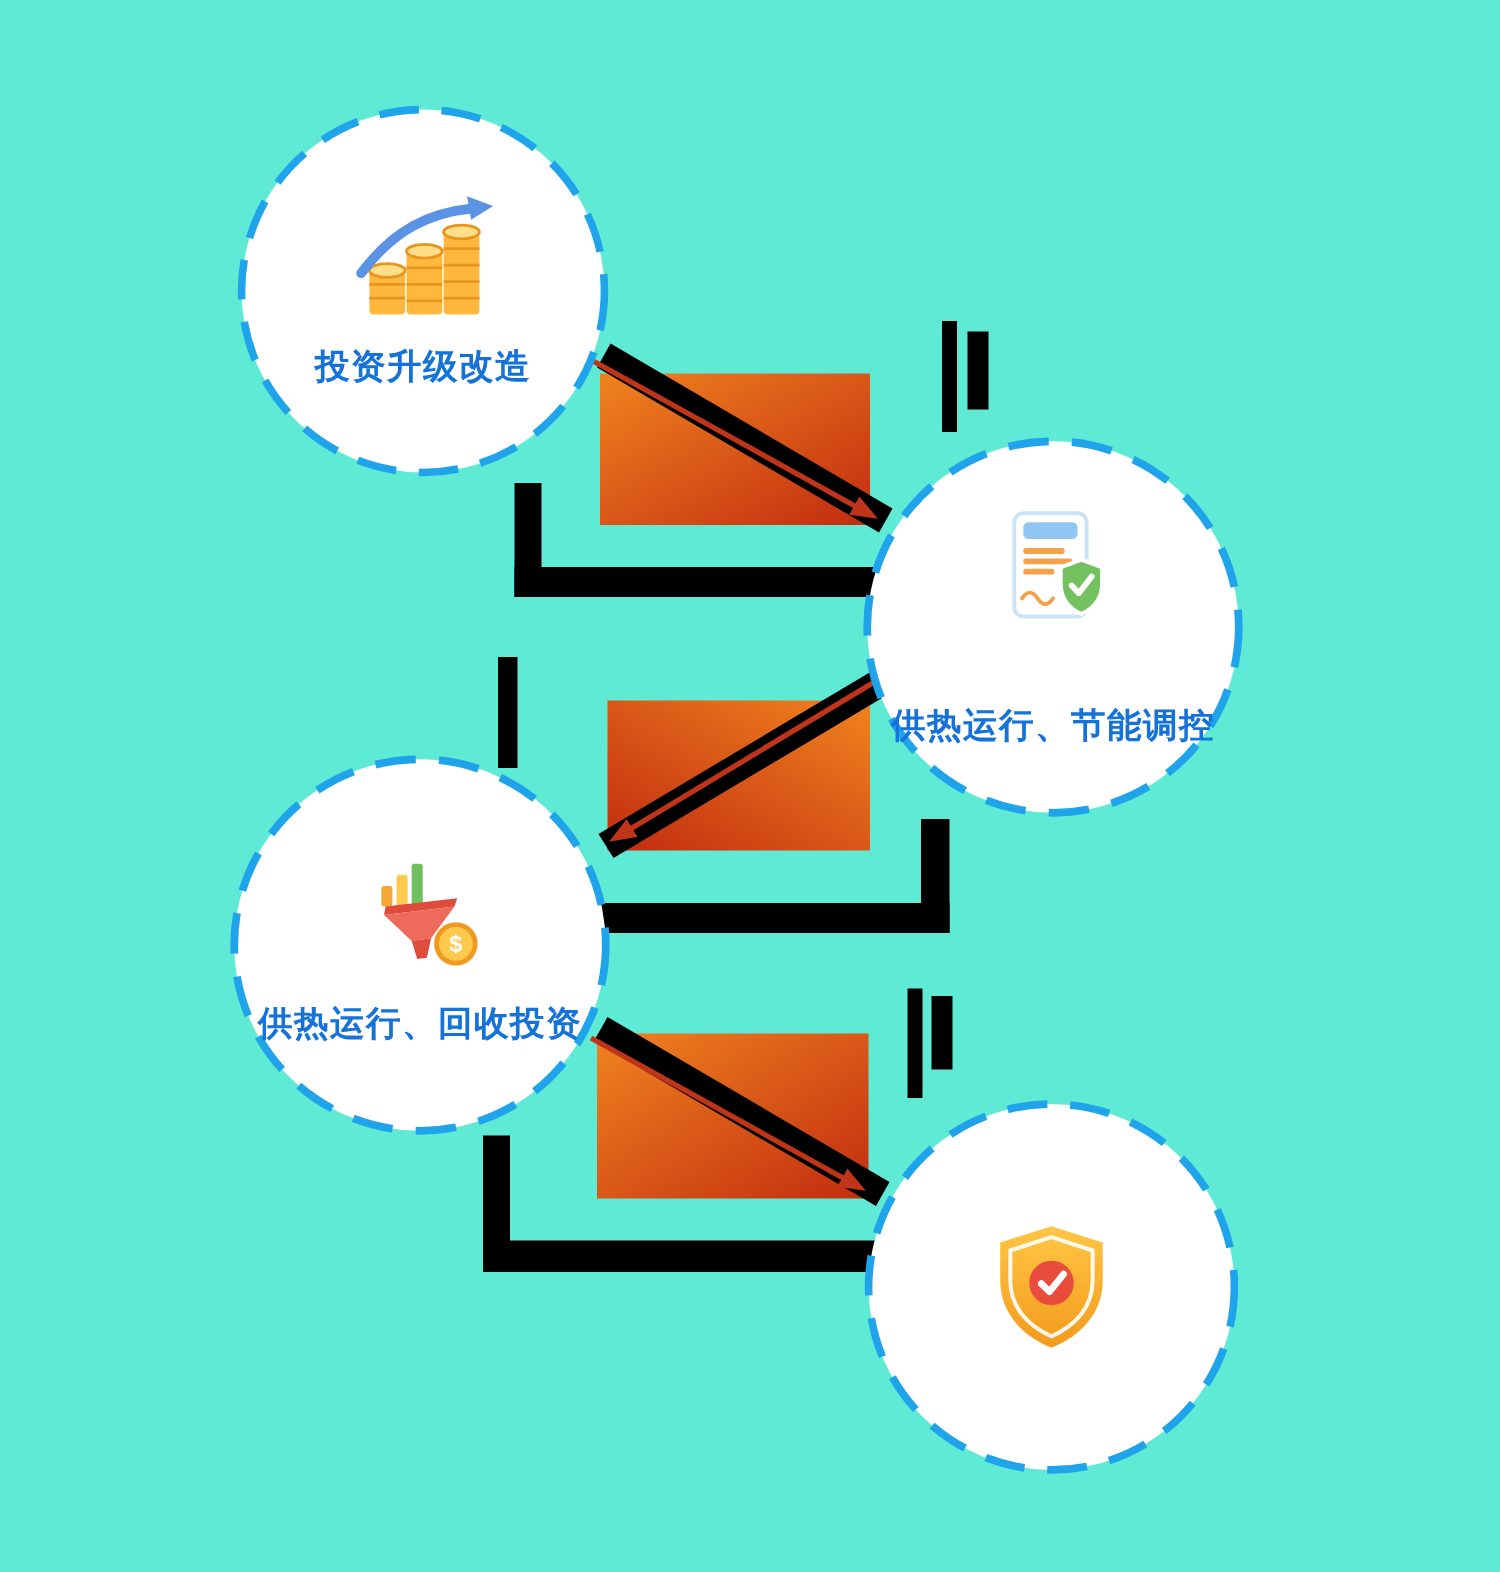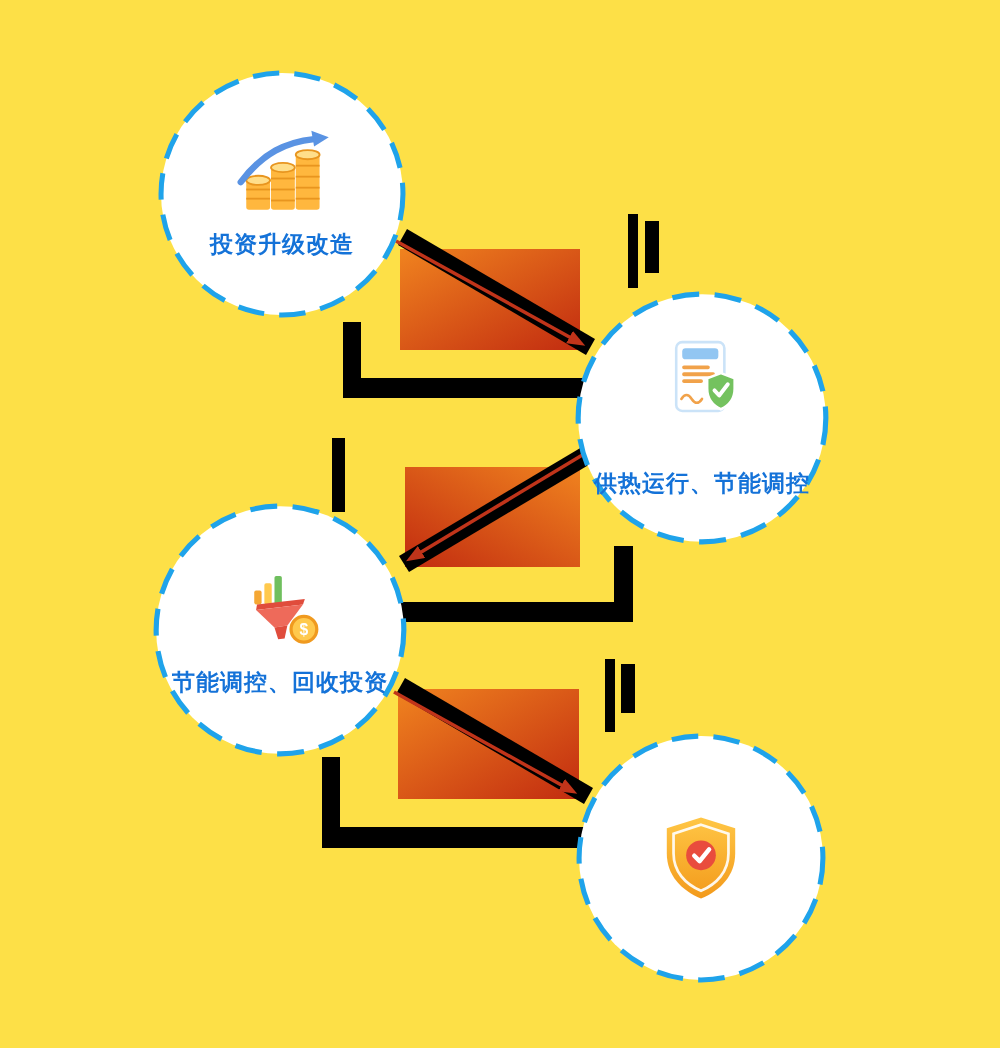--- a/index.html
+++ b/index.html
@@ -3,21 +3,21 @@
 <meta charset="utf-8">
 <style>
   * { margin: 0; padding: 0; box-sizing: border-box; }
   html, body { width: 1000px; height: 1048px; background: #ffffff; overflow: hidden; }
   body { font-family: "Liberation Sans", "DejaVu Sans", sans-serif; }
 
   .canvas {
     position: relative;
     width: 1000px;
     height: 1048px;
-    background: #fde047;
+    background: #5eead4;
   }
 
   .arrows-layer {
     position: absolute;
     left: 0; top: 0;
     width: 1000px; height: 1048px;
     z-index: 0;
   }
 
   .node {
@@ -159,21 +159,21 @@
     <svg class="node-icon" viewBox="0 0 100 100" width="92" height="92">
       <rect x="22" y="30" width="8" height="15" rx="2" fill="#F5A733"></rect>
       <rect x="33" y="22" width="8" height="23" rx="2" fill="#FFC94D"></rect>
       <rect x="44" y="14" width="8" height="31" rx="2" fill="#6FBF5E"></rect>
       <polygon points="25,45 77,39 75,45 24,51" fill="#E04C3C"></polygon>
       <polygon points="24,51 75,45 58,68 44,70" fill="#EE6A5A"></polygon>
       <polygon points="44,70 58,68 55,82 48,83" fill="#E04C3C"></polygon>
       <circle cx="76" cy="72" r="14" fill="#FFC94D" stroke="#F09A1F" stroke-width="3.5"></circle>
       <text x="76" y="78" font-size="17" font-weight="bold" fill="#FFFFFF" text-anchor="middle">$</text>
     </svg>
-    <span class="node-label">节能调控、回收投资</span>
+    <span class="node-label">供热运行、回收投资</span>
   </div>
 
   <div class="node" id="node-transfer">
     <svg class="ring" viewBox="0 0 100 100">
       <circle cx="50" cy="50" r="48" fill="#ffffff" stroke="#1FA3EA" stroke-width="2" stroke-dasharray="10.5 6"></circle>
     </svg>
     <svg class="node-icon" viewBox="0 0 100 100" width="90" height="90">
       <defs>
         <linearGradient id="shieldGold" x1="0" y1="0" x2="0" y2="1">
           <stop offset="0" stop-color="#FFC645"></stop>

